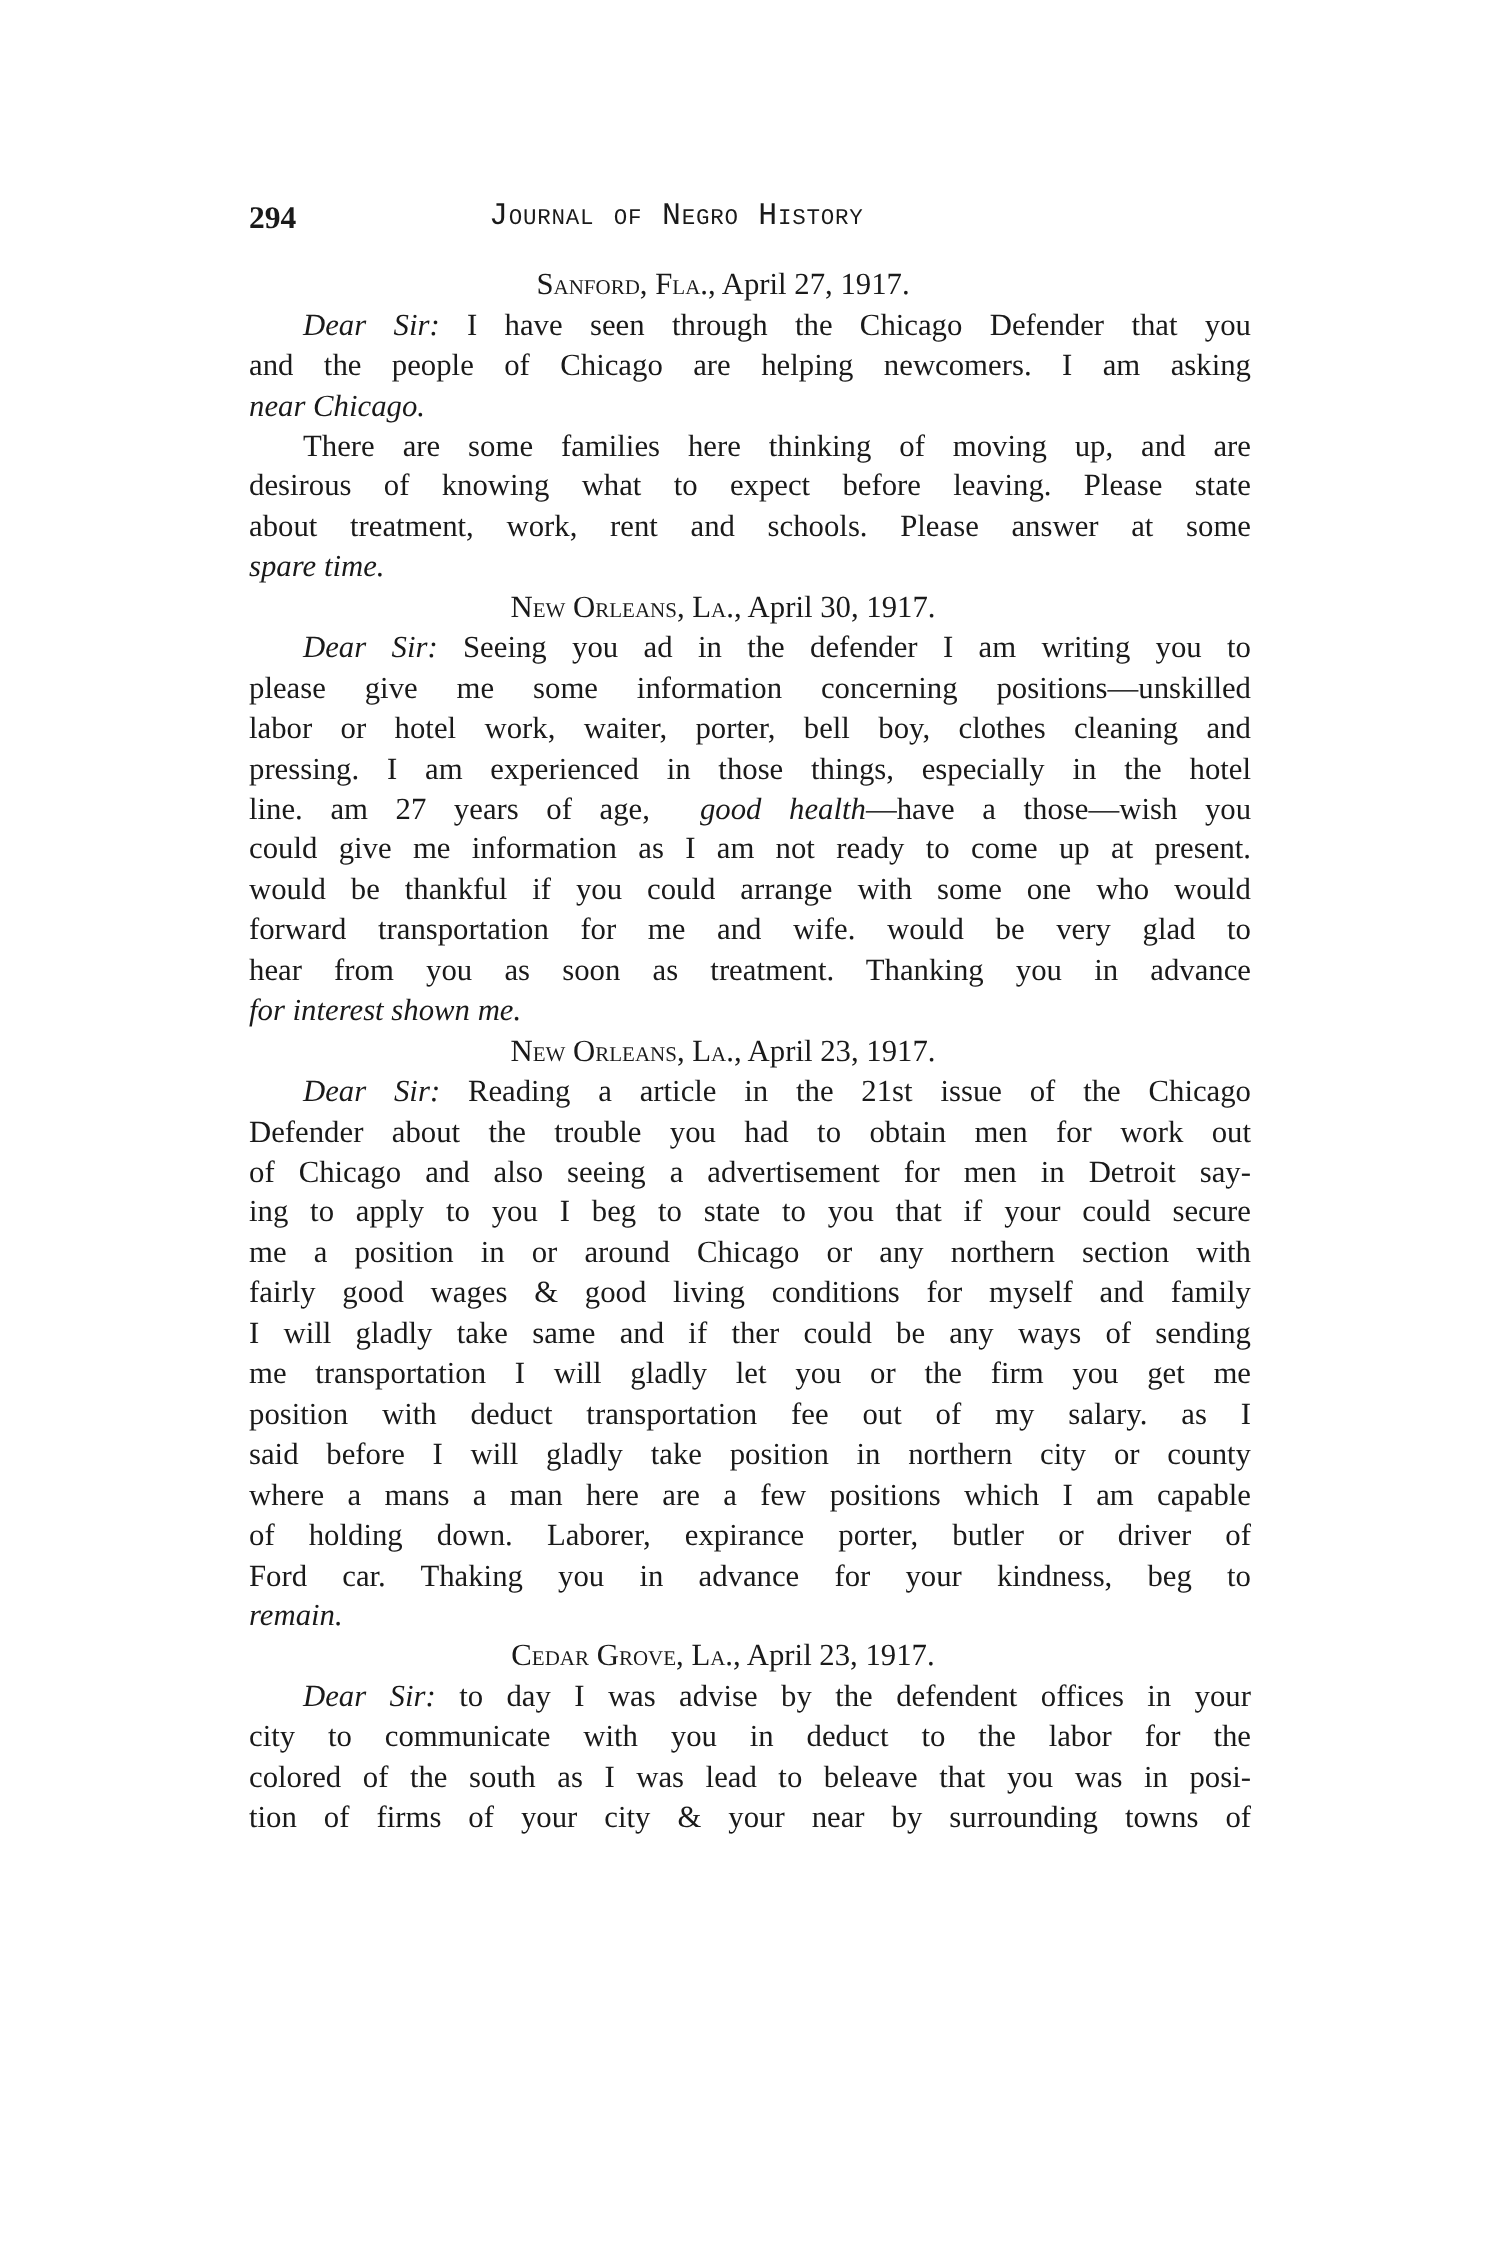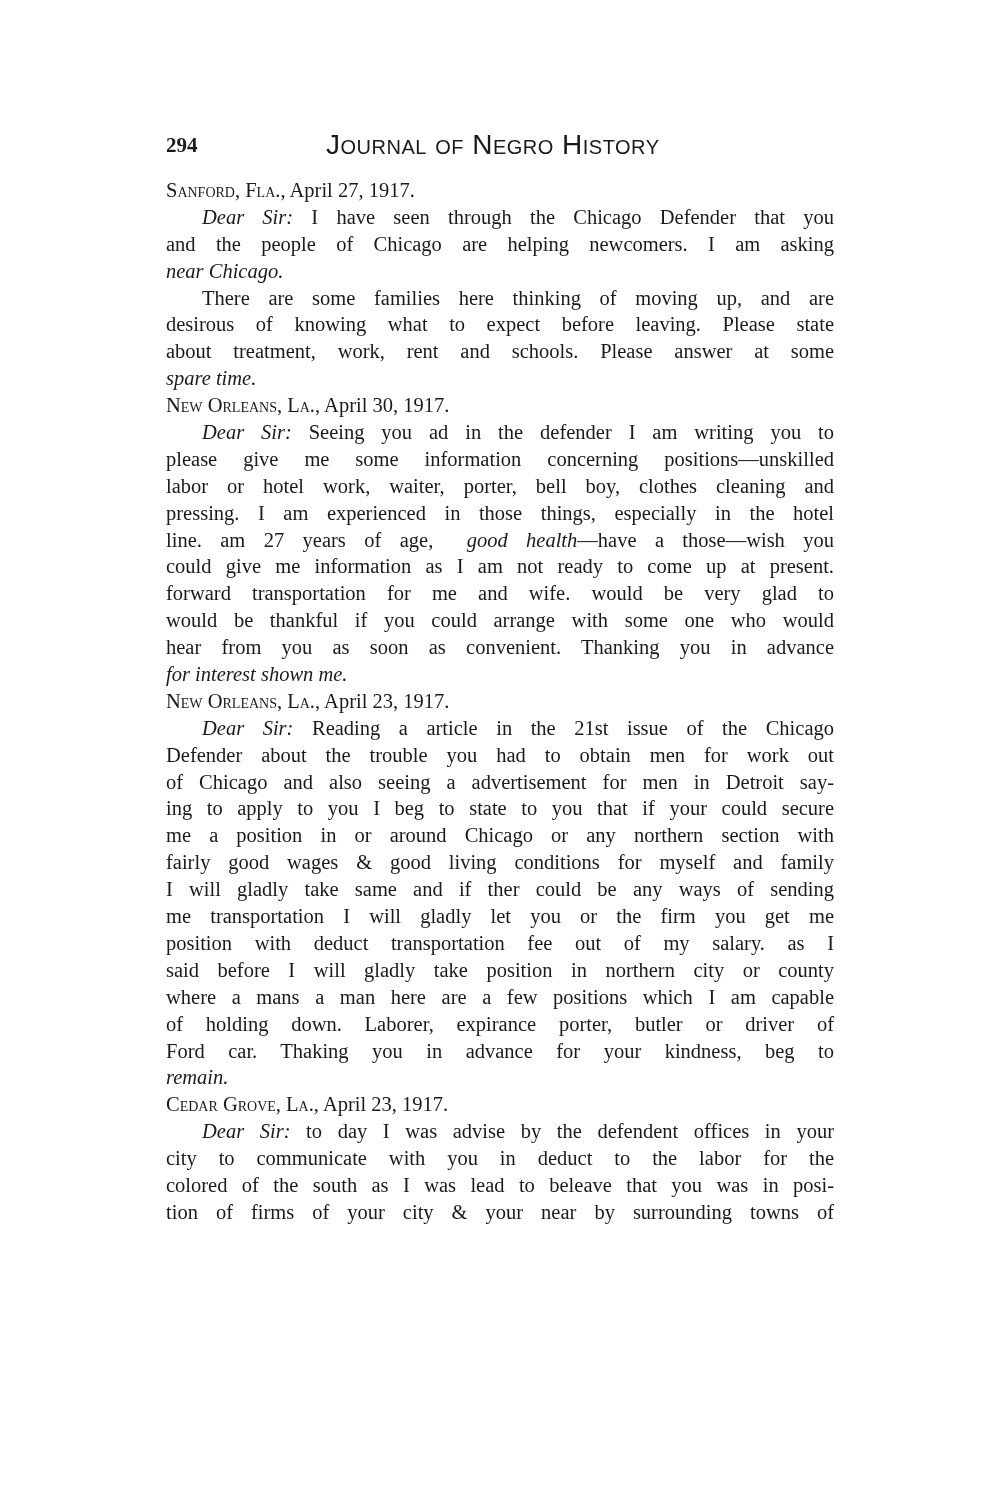--- a/index.html
+++ b/index.html
@@ -34,22 +34,22 @@
     font-weight: bold;
     font-family: "Liberation Serif", serif;
     font-size: 21px;
   }
   .journal-title {
     position: absolute;
     left: 160px;
     top: 0;
     font-variant: small-caps;
     letter-spacing: 0.5px;
-    font-family: Liberation Sans, sans-serif;
-    font-size: 28px;
+    font-family: Liberation Mono, monospace;
+    font-size: 21px;
   }
   .body-text {
     position: absolute;
     left: 0;
     top: 47px;
     width: 668px;
     font-family: "Liberation Serif", serif;
     font-size: 20.5px;
   }
   .line {
@@ -62,21 +62,21 @@
   .line.last {
     text-align-last: left;
     font-style: italic;
   }
   .line.indent {
     padding-left: 36px;
   }
   .dateline {
     height: 26.9px;
     line-height: 26.9px;
-    text-align: left;
+    text-align: center;
     padding-right: 36px;
     white-space: nowrap;
   }
   .sc {
     font-variant: small-caps;
   }
   .salutation {
     font-style: italic;
   }
   em {
@@ -114,23 +114,23 @@
       <div class="dateline">
         <span class="sc">New Orleans, La.,</span>
         <span>April 30, 1917.</span>
       </div>
       <div class="line indent"><span class="salutation">Dear Sir:</span><span> Seeing you ad in the defender I am writing you to</span></div>
       <div class="line">please give me some information concerning positions—unskilled</div>
       <div class="line">labor or hotel work, waiter, porter, bell boy, clothes cleaning and</div>
       <div class="line">pressing.  I am experienced in those things, especially in the hotel</div>
       <div class="line"><span>line.  am 27 years of age, </span><em>good health</em><span>—have a those—wish you</span></div>
       <div class="line">could give me information as I am not ready to come up at present.</div>
+      <div class="line">would be thankful if you could arrange with some one who would</div>
       <div class="line">forward transportation for me and wife.  would be very glad to</div>
-      <div class="line">would be thankful if you could arrange with some one who would</div>
-      <div class="line">hear from you as soon as convenient.  Thanking you in advance</div>
+      <div class="line">hear from you as soon as treatment.  Thanking you in advance</div>
       <div class="line last">for interest shown me.</div>
     </div>
 
     <div>
       <div class="dateline">
         <span class="sc">New Orleans, La.,</span>
         <span>April 23, 1917.</span>
       </div>
       <div class="line indent"><span class="salutation">Dear Sir:</span><span> Reading a article in the 21st issue of the Chicago</span></div>
       <div class="line">Defender about the trouble you had to obtain men for work out</div>

